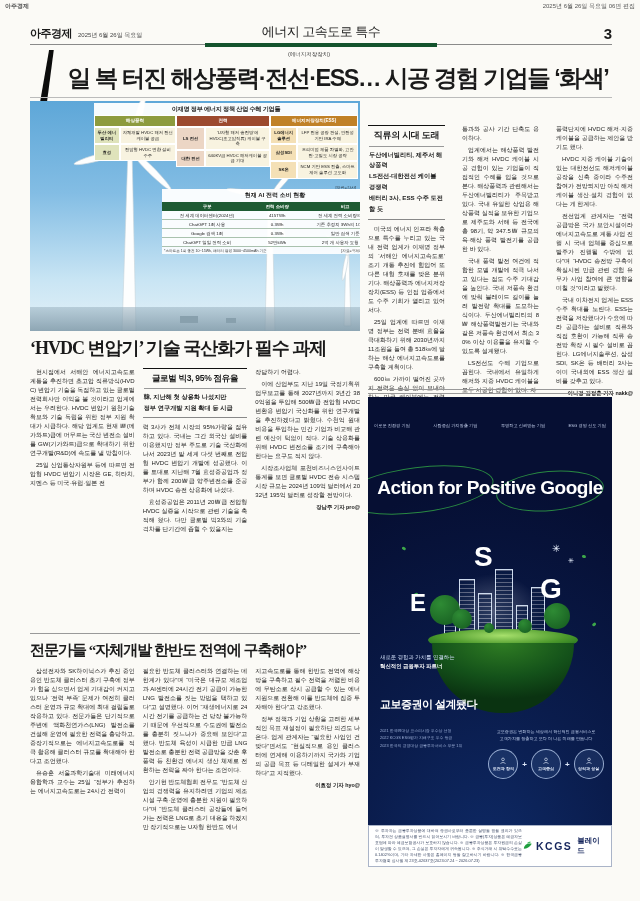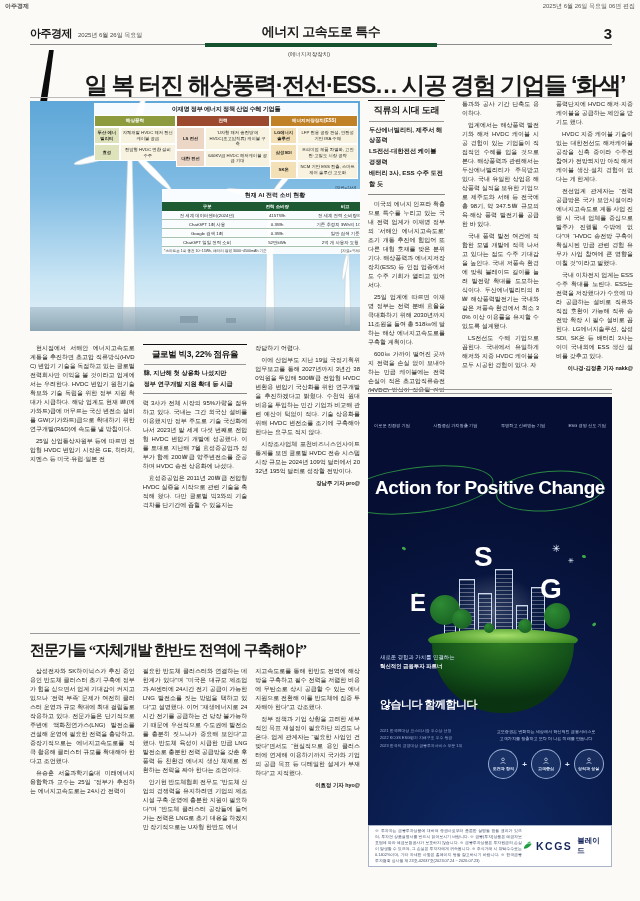--- a/index.html
+++ b/index.html
@@ -7,26 +7,26 @@
         font-family:"Liberation Sans",sans-serif;color:#1a1a1a;overflow:hidden;}
   
   .topmeta{position:absolute;top:2px;font-size:6px;color:#555;}
   .topmeta.l{left:5px;font-weight:700;}
   .topmeta.r{right:5px;}
   
   .masthead{position:absolute;left:30px;top:24px;width:582px;height:20px;border-bottom:1px solid #8a8a8a;}
   .mh-left{position:absolute;left:0;bottom:3px;}
   .mh-brand{font-weight:800;font-size:11px;letter-spacing:-0.5px;}
   .mh-date{font-size:6px;color:#444;margin-left:6px;}
-  .mh-center{position:absolute;left:0;right:0;bottom:3px;text-align:center;font-weight:700;font-size:13px;letter-spacing:-0.5px;}
+  .mh-center{position:absolute;left:0;right:0;bottom:3px;text-align:center;font-weight:400;font-size:13px;letter-spacing:-0.5px;}
   .mh-page{position:absolute;right:0;bottom:2px;font-size:15px;font-weight:700;}
   .greenbar{position:absolute;left:50%;transform:translateX(-50%);bottom:-3px;width:232px;height:4.5px;background:#14532d;}
   
   .kicker{position:absolute;left:288px;top:51px;font-size:5.5px;color:#333;}
-  .headline{position:absolute;left:50px;top:57px;width:560px;margin:15px;text-align:right;
+  .headline{position:absolute;left:50px;top:57px;width:560px;margin:8px;text-align:center;
             font-size:23.5px;font-weight:800;letter-spacing:-1.5px;line-height:1.15;font-family:"Liberation Sans",sans-serif;}
   .blade{position:absolute;left:34px;top:50px;width:26px;height:60px;background:#0c0c0c;
          clip-path:polygon(58% 0,76% 0,46% 100%,18% 100%);}
   .hlrule{position:absolute;left:30px;top:97px;width:582px;border-top:1px solid #bbb;}
   
   .photo{position:absolute;left:30px;top:101px;width:330px;height:230px;overflow:hidden;
          background:linear-gradient(180deg,#5ea7d8 0%,#83bde4 40%,#c9e5f4 78%,#e4f1f7 100%);}
   .horizon{position:absolute;left:0;bottom:0;width:100%;height:24px;
            background:linear-gradient(180deg,rgba(156,180,194,.55),rgba(120,147,163,.8));}
   .hz-b{position:absolute;bottom:8px;background:#88a0ad;}
@@ -52,21 +52,21 @@
   .cols{display:flex;}
   .col{overflow:hidden;text-align:justify;word-break:break-all;}
   .col p{margin:0 0 3px;text-indent:6px;}
   .col p.cont{text-indent:0;}
   .byline{text-align:right;font-weight:700;font-size:5.4px;color:#111;margin-top:2px;text-indent:0 !important;}
   .sumbox{border-top:1.5px solid #111;border-bottom:1px solid #888;padding:3px 1px 4px;margin-bottom:5px;}
   .sumbox .sh{font-weight:800;text-align:center;border-bottom:1px solid #999;padding-bottom:3px;margin-bottom:3px;letter-spacing:-0.3px;}
   .sumbox .sl{font-weight:700;font-size:6.2px;line-height:1.75;text-align:left;}
   
   .art-main{position:absolute;left:368px;top:100px;width:244px;height:292px;font-size:6px;line-height:1.5;color:#222;}
-  .art-main .cols{gap:17px;height:100%;}
+  .art-main .cols{gap:17px;height:100%;margin-top:25px;}
   .art-main .col{width:77px;flex:none;}
   .art-main .sh{font-size:9px;}
   .dblrule{position:absolute;left:368px;top:389px;width:244px;height:3px;border-top:1px solid #999;border-bottom:1px solid #999;}
   
   .art-hvdc{position:absolute;left:30px;top:336px;width:330px;}
   .art-title{margin:0;font-family:"Liberation Serif",serif;font-weight:700;letter-spacing:-1px;}
   .art-hvdc .art-title{font-size:18px;}
   .art-hvdc .cols{gap:8px;margin-top:8px;height:252px;font-size:6px;line-height:1.5;}
   .art-hvdc .col{flex:1;}
   .art-hvdc .sh{font-size:8.5px;}
@@ -289,28 +289,29 @@
         <p>전선업계 관계자는 “전력 공급망은 국가 보안시설이라 에너지고속도로 계통 사업 진행 시 국내 업체를 중심으로 발주가 진행될 수밖에 없다”며 “HVDC 송전망 구축이 확실시된 만큼 관련 경험 유무가 사업 참여에 큰 영향을 미칠 것”이라고 말했다.</p>
         <p>국내 이차전지 업계는 ESS 수주 확대를 노린다. ESS는 전력을 저장했다가 수요에 따라 공급하는 설비로 직류와 직접 호환이 가능해 직류 송전망 확장 시 필수 설비로 꼽힌다. LG에너지솔루션, 삼성SDI, SK온 등 배터리 3사는 이미 국내외에 ESS 생산 설비를 갖추고 있다.</p>
         <p class="byline">이나경·김정훈 기자 nakk@</p>
       </div>
     </div>
   </section>
 
   <div class="dblrule"></div>
 
   <section class="art-hvdc">
+    <h2 class="art-title">‘HVDC 변압기’ 기술 국산화가 필수 과제</h2>
     <div class="cols">
       <div class="col">
         <p>현시점에서 서해안 에너지고속도로 계통을 추진하면 초고압 직류방식(HVDC) 변압기 기술을 독점하고 있는 글로벌 전력회사만 이익을 볼 것이라고 업계에서는 우려한다. HVDC 변압기 원천기술 확보와 기술 독립을 위한 정부 지원 확대가 시급하다. 해당 업계도 현재 ㎿(메가와트)급에 머무르는 국산 변전소 설비를 GW(기가와트)급으로 확대하기 위한 연구개발(R&amp;D)에 속도를 낼 방침이다.</p>
         <p>25일 산업통상자원부 등에 따르면 전압형 HVDC 변압기 시장은 GE, 히타치, 지멘스 등 미국·유럽·일본 전</p>
       </div>
       <div class="col">
         <div class="sumbox">
-          <div class="sh">글로벌 빅3, 22% 점유율</div>
+          <div class="sh">글로벌 빅3, 95% 점유율</div>
           <div class="sl">韓, 지난해 첫 상용화 나섰지만</div>
           <div class="sl">정부 연구개발 지원 확대 등 시급</div>
         </div>
         <p class="cont">력 3사가 전체 시장의 95%가량을 점유하고 있다. 국내는 그간 외국산 설비를 이용했지만 정부 주도로 기술 국산화에 나서 2023년 말 세계 다섯 번째로 전압형 HVDC 변압기 개발에 성공했다. 이를 토대로 지난해 7월 효성중공업과 정부가 함께 200㎿급 양주변전소를 준공하며 HVDC 송전 상용화에 나섰다.</p>
         <p>효성중공업은 2011년 20㎿급 전압형 HVDC 실증을 시작으로 관련 기술을 축적해 왔다. 다만 글로벌 빅3와의 기술 격차를 단기간에 좁힐 수 있을지는</p>
       </div>
       <div class="col">
         <p class="cont">장담하기 어렵다.</p>
         <p>이에 산업부도 지난 19일 국정기획위 업무보고를 통해 2027년까지 3년간 380억원을 투입해 500㎿급 전압형 HVDC 변환용 변압기 국산화를 위한 연구개발을 추진하겠다고 밝혔다. 수천억 원대 비용을 투입하는 민간 기업과 비교해 관련 예산이 턱없이 적다. 기술 상용화를 위해 HVDC 변전소를 조기에 구축해야 한다는 요구도 적지 않다.</p>
         <p>시장조사업체 포천비즈니스인사이트 통계를 보면 글로벌 HVDC 전송 시스템 시장 규모는 2024년 109억 달러에서 2032년 195억 달러로 성장할 전망이다.</p>
@@ -342,21 +343,21 @@
 
   <section class="ad">
     <div class="ad-tabs">
       <span>이로운 친환경 기업</span>
       <span>사람중심 가치창출 기업</span>
       <span>투명하고 신뢰받는 기업</span>
       <span>ESG 경영 선도 기업</span>
     </div>
     <div class="swirl sw1"></div>
     <div class="swirl sw2"></div>
-    <div class="ad-slogan">Action for Positive Change</div>
+    <div class="ad-slogan">Action for Positive Google</div>
 
     <div class="glow"></div>
     <div class="bldgs">
       <div class="bld" style="width:10px;height:34px"></div>
       <div class="bld" style="width:14px;height:56px"></div>
       <div class="bld" style="width:12px;height:42px"></div>
       <div class="bld" style="width:16px;height:66px"></div>
       <div class="bld" style="width:10px;height:30px"></div>
       <div class="bld" style="width:12px;height:48px"></div>
     </div>
@@ -374,21 +375,21 @@
     <div class="leaf" style="left:214px;top:158px;transform:rotate(15deg)"></div>
     <div class="leaf" style="left:224px;top:226px;transform:rotate(-35deg)"></div>
     <div class="esg" style="left:42px;top:192px;font-size:24px">E</div>
     <div class="esg" style="left:106px;top:144px;font-size:28px">S</div>
     <div class="esg" style="left:172px;top:176px;font-size:28px">G</div>
 
     <div class="ad-tag">
       <div>새로운 경험과 가치를 연결하는</div>
       <div class="b">혁신적인 금융투자 파트너</div>
     </div>
-    <div class="ad-title">않습니다 함께합니다</div>
+    <div class="ad-title">교보증권이 설계됐다</div>
     <div class="ad-awards">
       <div>2021 한국IR대상 코스피시장 우수상 선정</div>
       <div>2022 KCGS ESG평가 지배구조 우수 등급</div>
       <div>2023 한국의 경영대상 금융투자서비스 부문 1위</div>
     </div>
     <div class="ad-desc">
       <div>교보증권은 변화하는 세상에서 혁신적인 금융서비스로</div>
       <div>고객가치를 창출하고 보다 더 나은 미래를 만듭니다</div>
     </div>
     <div class="ad-values">

